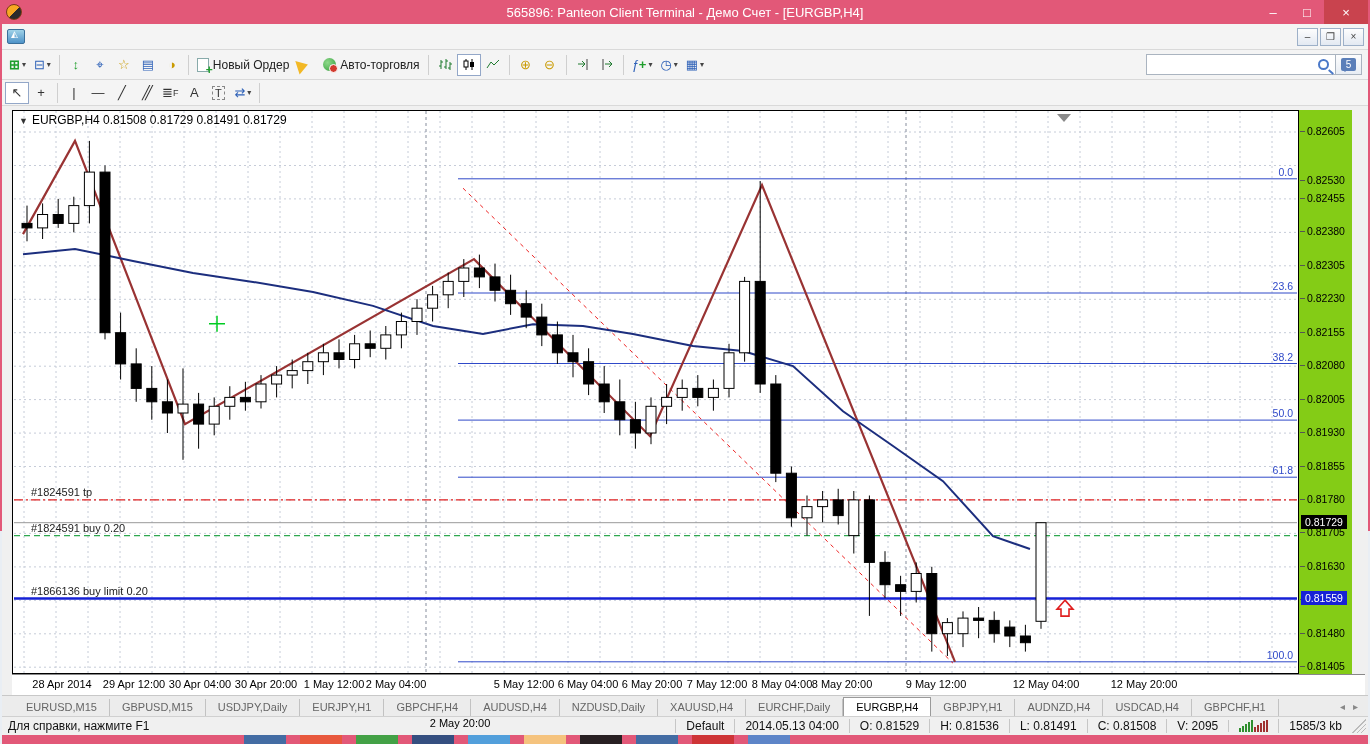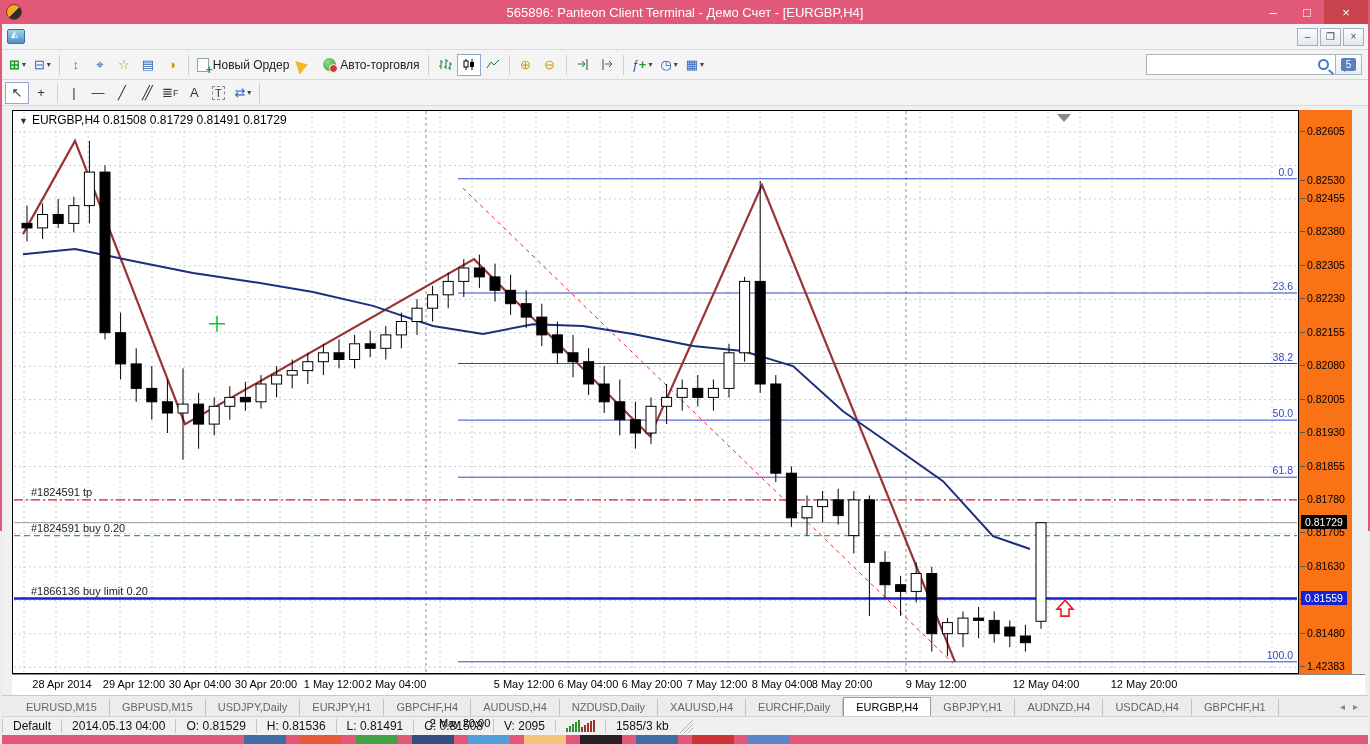--- a/index.html
+++ b/index.html
@@ -46,21 +46,21 @@
   .msg-btn{width:26px;height:21px;border:1px solid #aab4c0;border-left:0;background:linear-gradient(#fdfdfd,#e8edf4);display:flex;align-items:center;justify-content:center;}
   .badge5{width:15px;height:13px;background:#5b7fb9;color:#fff;font-size:10px;display:flex;align-items:center;justify-content:center;border-radius:2px;position:relative;}
   .badge5:after{content:"";position:absolute;left:1px;bottom:-4px;border:3px solid transparent;border-top-color:#5b7fb9;}
   .mini-svg{display:block;}
   
   .chart-region{flex:0 0 589px;background:#f0f0f0;padding:4px 16px 0 10px;position:relative;}
   .chart-row{display:flex;}
   .canvas-wrap{width:1287px;height:564px;border:1px solid #000;background:#fff;position:relative;}
   .chart-header{position:absolute;left:6px;top:2px;font-size:12px;color:#000;z-index:5;background:rgba(255,255,255,.0);}
   .chart-header .tri{font-size:9px;color:#333;margin-right:4px;}
-  .price-axis{width:66px;height:564px;position:relative;background:#f97316;font-size:10.5px;color:#000;text-align:right;}
+  .price-axis{width:66px;height:564px;position:relative;background:#84cc16;font-size:10.5px;color:#000;text-align:right;}
   .pa-label{position:absolute;left:8px;white-space:nowrap;}
   .pa-label:before{content:"";position:absolute;left:-7px;top:6px;width:5px;height:1px;background:#555;}
   .pa-badge{position:absolute;left:2px;color:#fff;font-size:10.5px;padding:0 4px;line-height:14px;z-index:6;}
   .time-axis{height:21px;position:relative;width:1353px;background:#fff;border-top:1px solid #888;font-size:11px;color:#000;}
   .ta-label{position:absolute;top:3px;width:92px;text-align:center;white-space:nowrap;}
   
   .tabbar{flex:0 0 21px;background:#ececec;border-top:1px solid #c8c8c8;display:flex;align-items:flex-end;padding-left:12px;font-size:11px;color:#666;}
   .tab{padding:2px 12px 3px;border-right:1px solid #c2c2c2;background:#ececec;white-space:nowrap;}
   .tab.active{background:#fff;border:1px solid #9a9a9a;border-bottom-color:#fff;color:#000;margin-bottom:-1px;padding-top:3px;}
   .tab-scroll{margin-left:auto;margin-right:10px;color:#888;font-size:10px;display:flex;gap:8px;align-self:center;}
@@ -459,21 +459,21 @@
           <div class="pa-label" style="top: 215.7px;">0.82155</div>
           <div class="pa-label" style="top: 249.1px;">0.82080</div>
           <div class="pa-label" style="top: 282.6px;">0.82005</div>
           <div class="pa-label" style="top: 316.1px;">0.81930</div>
           <div class="pa-label" style="top: 349.5px;">0.81855</div>
           <div class="pa-label" style="top: 382.9px;">0.81780</div>
           <div class="pa-label" style="top: 416.4px;">0.81705</div>
           <div class="pa-label" style="top: 449.9px;">0.81630</div>
           <div class="pa-label" style="top: 483.3px;">0.81555</div>
           <div class="pa-label" style="top: 516.7px;">0.81480</div>
-          <div class="pa-label" style="top: 550.2px;">1.42383</div>
+          <div class="pa-label" style="top: 550.2px;">0.81405</div>
           <div class="pa-badge" style="top: 404.7px; background: rgb(0, 0, 0);">0.81729</div>
           <div class="pa-badge" style="top: 480.5px; background: rgb(22, 33, 214);">0.81559</div>
         </div>
     </div>
     <div class="time-axis" id="time-axis">
         <div class="ta-label" style="left: 4px;">28 Apr 2014</div>
         <div class="ta-label" style="left: 76px;">29 Apr 12:00</div>
         <div class="ta-label" style="left: 142px;">30 Apr 04:00</div>
         <div class="ta-label" style="left: 208px;">30 Apr 20:00</div>
         <div class="ta-label" style="left: 276px;">1 May 12:00</div>
@@ -506,20 +506,21 @@
       <div class="tab">AUDNZD,H4</div>
       <div class="tab">USDCAD,H4</div>
       <div class="tab">GBPCHF,H1</div>
       <div class="tab-scroll">
         <span>◂</span>
         <span>▸</span>
       </div>
     </div>
 
   <div class="statusbar">
+    <div class="sb-item sb-help">Для справки, нажмите F1</div>
     <div class="sb-item">Default</div>
     <div class="sb-item">2014.05.13 04:00</div>
     <div class="sb-item">O: 0.81529</div>
     <div class="sb-item">H: 0.81536</div>
     <div class="sb-item">L: 0.81491</div>
     <div class="sb-item">C: 0.81508</div>
     <div class="sb-item">V: 2095</div>
     <div class="conn" id="conn-icon">
         <i style="height: 4px; background: rgb(47, 143, 47);"></i>
         <i style="height: 6px; background: rgb(47, 143, 47);"></i>

